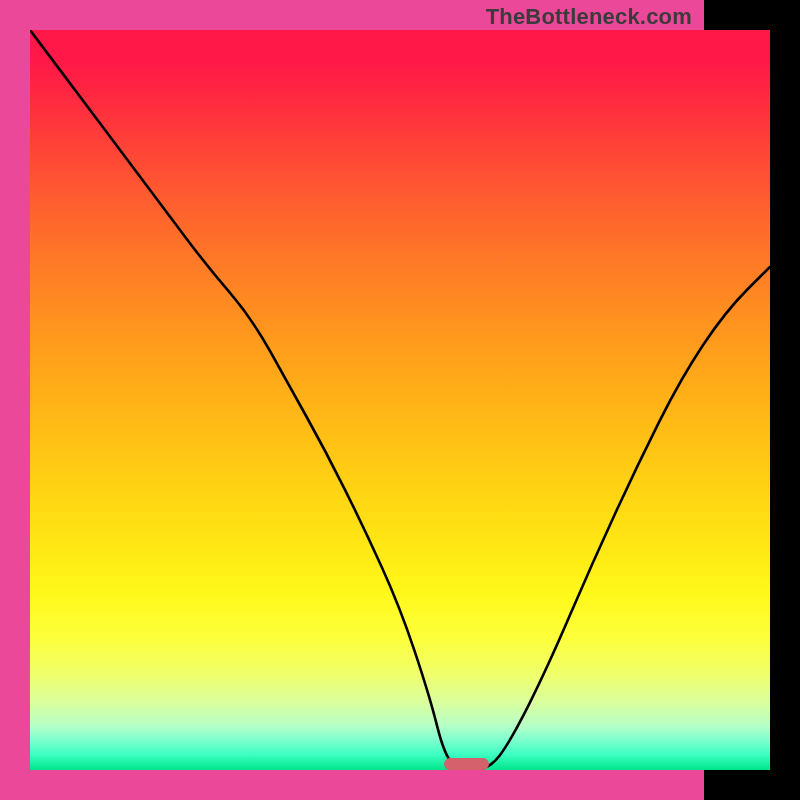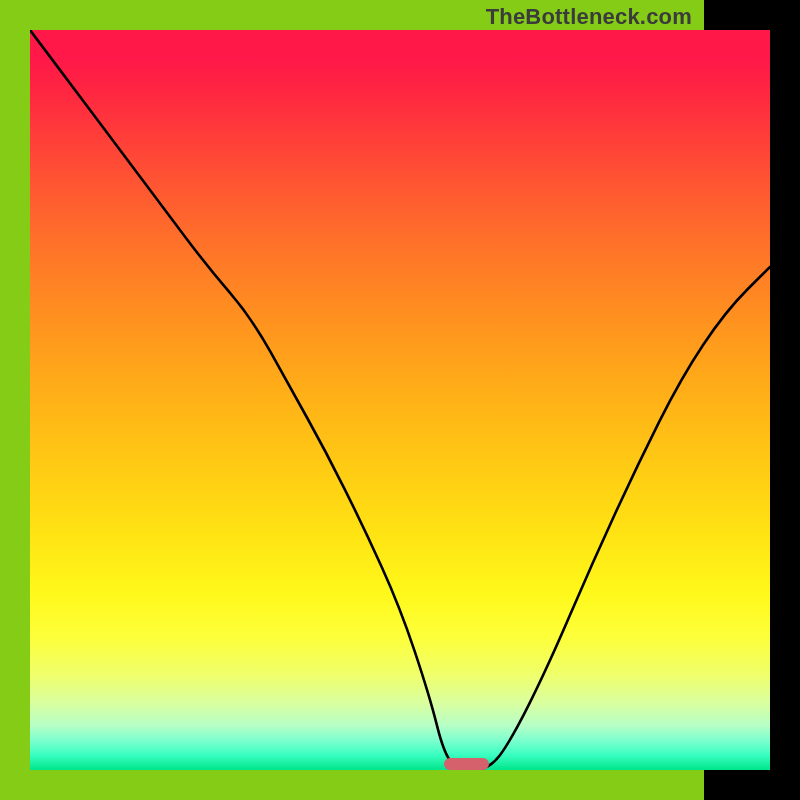--- a/index.html
+++ b/index.html
@@ -8,21 +8,21 @@
     width: 800px;
     height: 800px;
     background: #000;
     overflow: hidden;
     font-family: Arial, Helvetica, sans-serif;
   }
   .frame {
     position: relative;
     width: 704px;
     height: 800px;
-    background: #84cc16;
+    background: #ec4899;
   }
   .watermark {
     position: absolute;
     top: 4px;
     right: 12px;
     font-size: 22px;
     font-weight: 600;
     color: #3b3b3b;
     letter-spacing: 0.2px;
     user-select: none;

